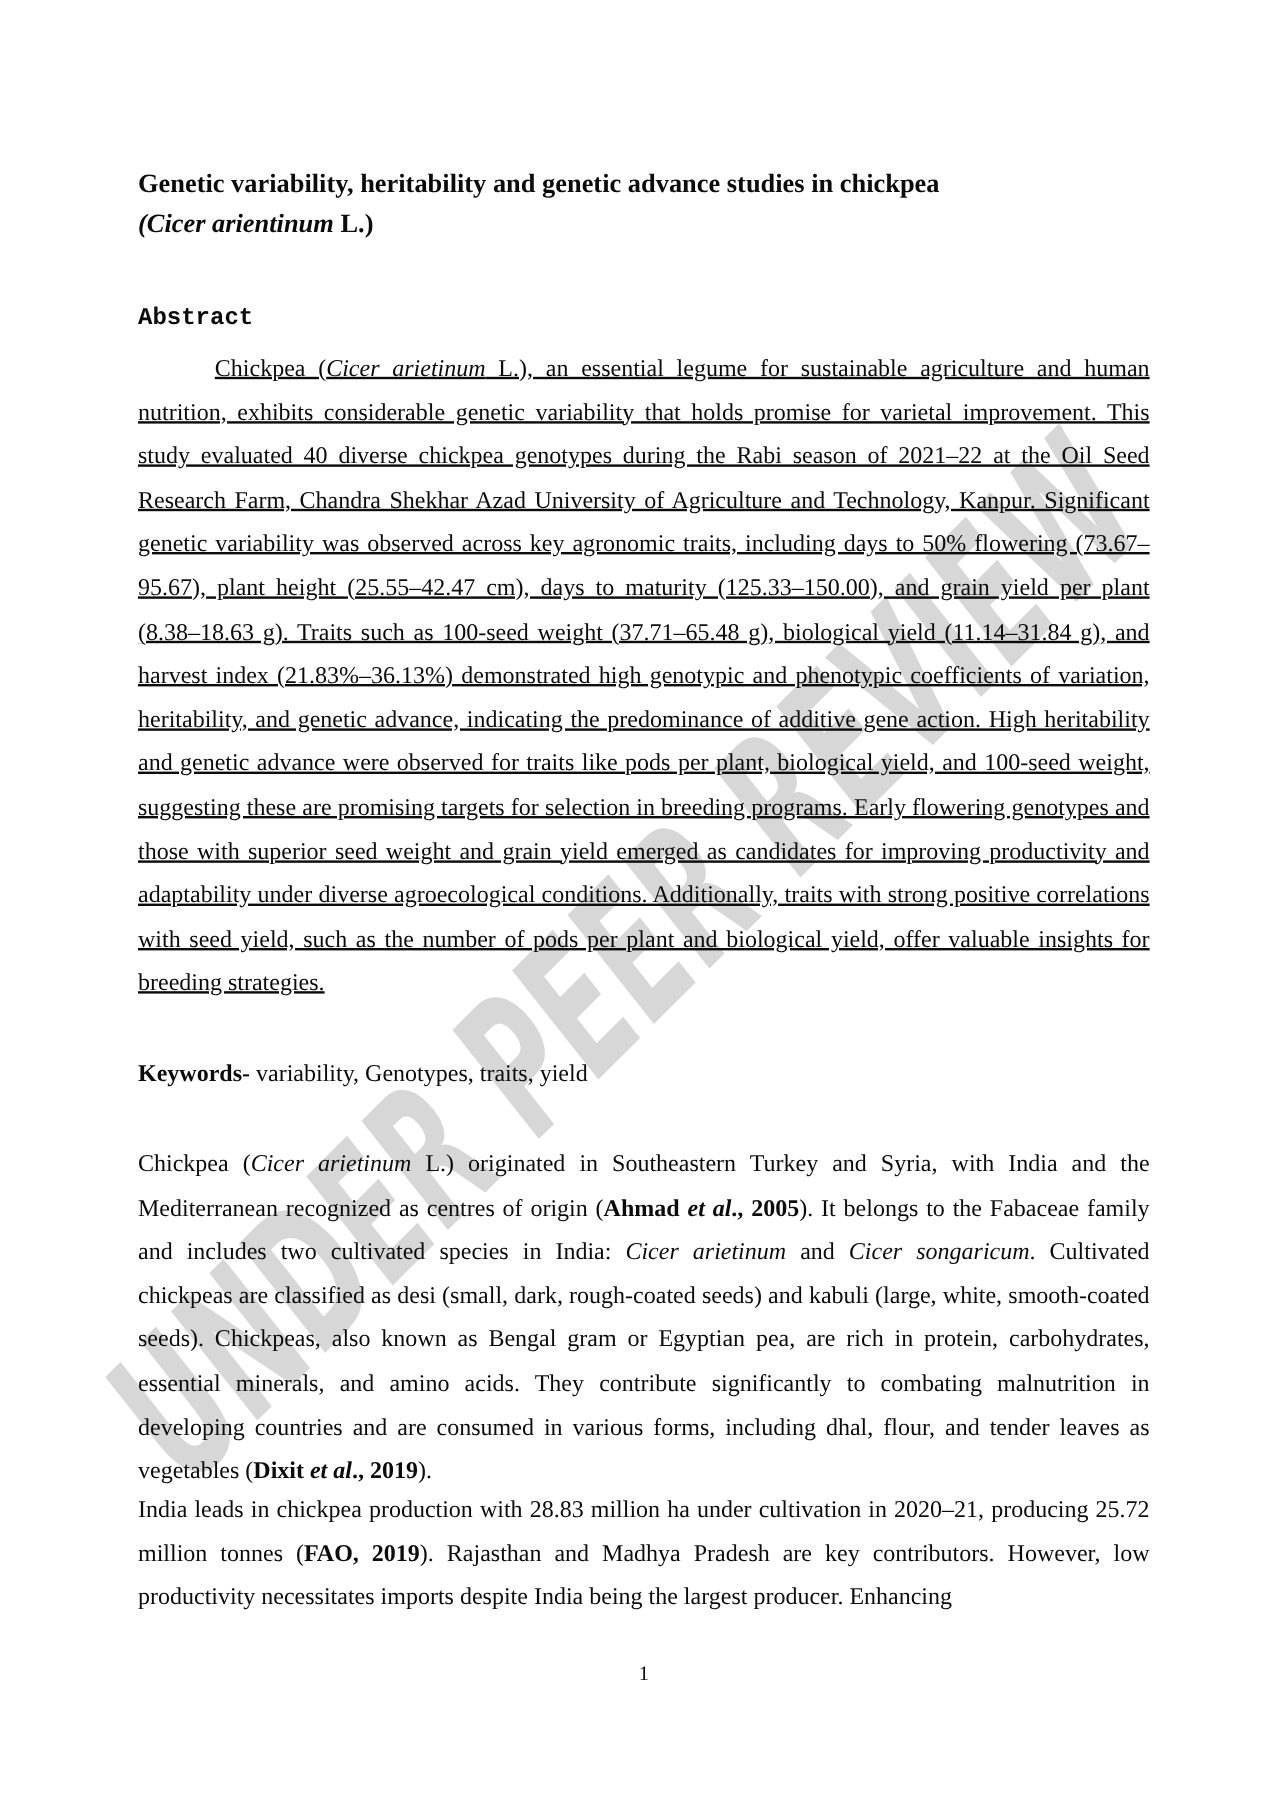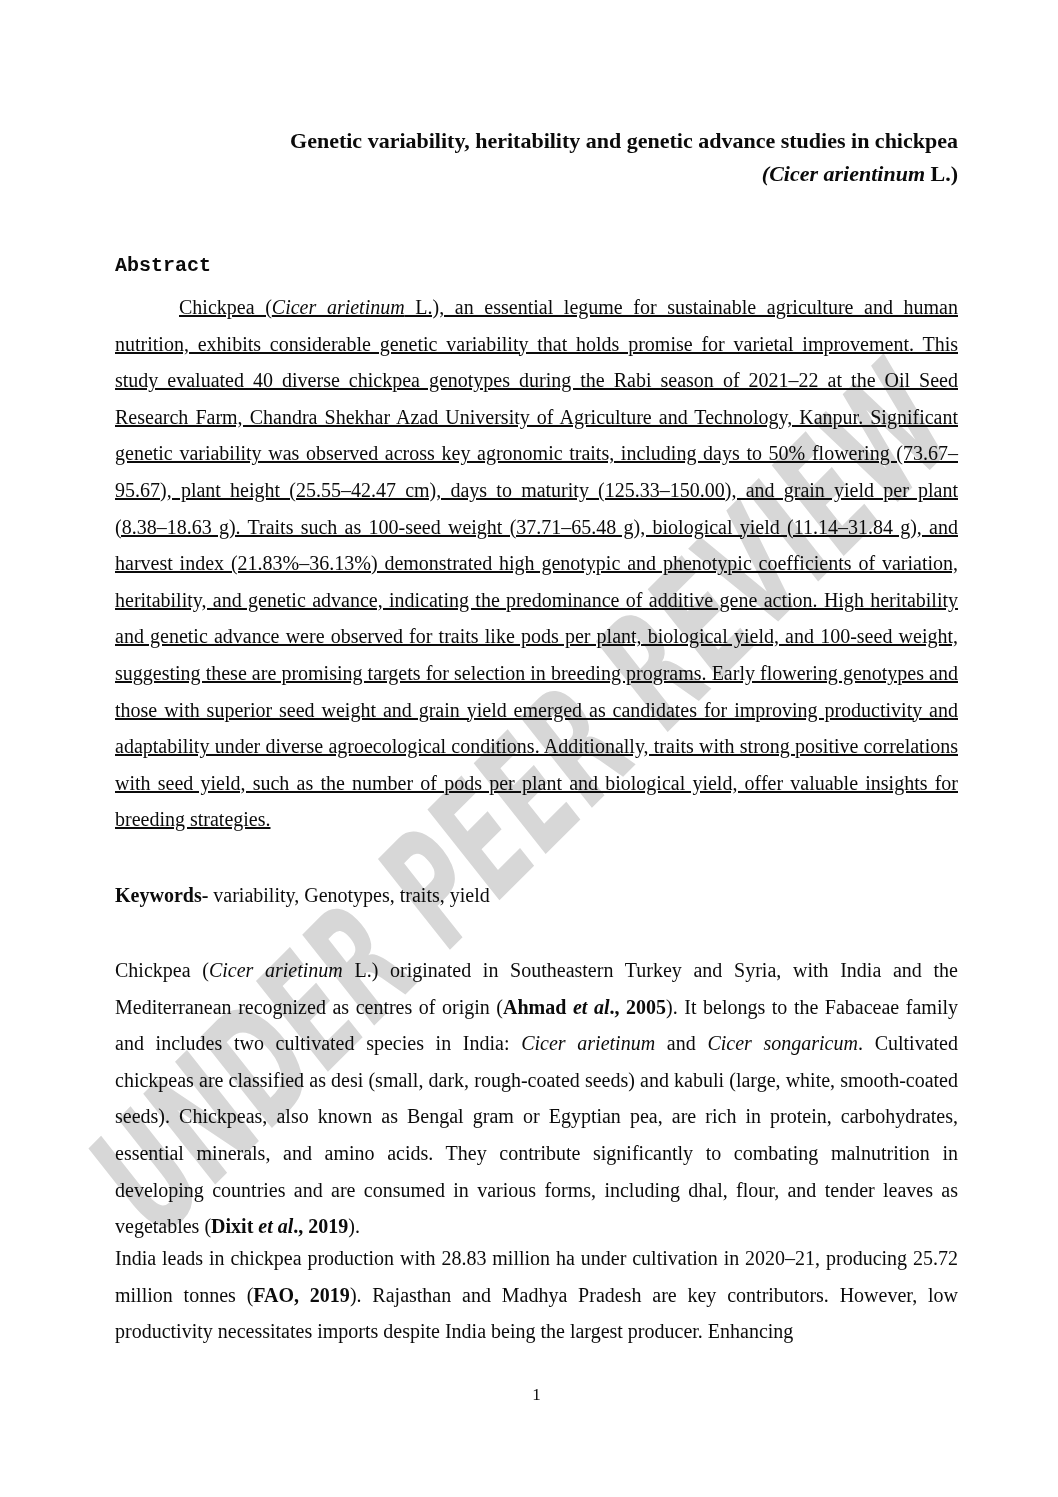--- a/index.html
+++ b/index.html
@@ -30,22 +30,22 @@
     pointer-events: none;
     user-select: none;
   }
   .block {
     position: absolute;
     left: 115px;
     width: 843px;
     z-index: 1;
   }
   .paper-title {
-    top: 124px;
-    text-align: right;
+    top: 136px;
+    text-align: left;
     font-weight: bold;
     font-size: 22px;
     line-height: 33px;
   }
   .section-heading {
     font-weight: bold;
     font-size: 20px;
     line-height: 24px;
   }
   .abstract-heading { top: 254px; font-family: Liberation Mono, monospace; }

